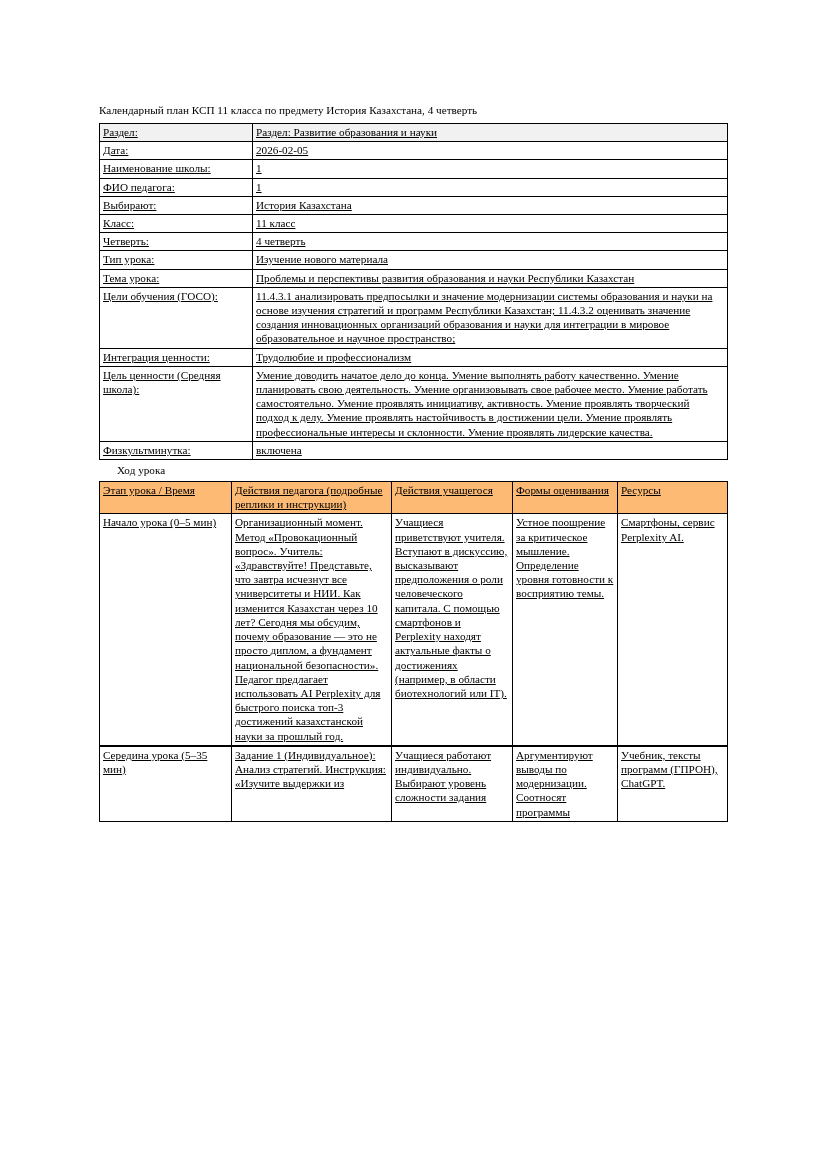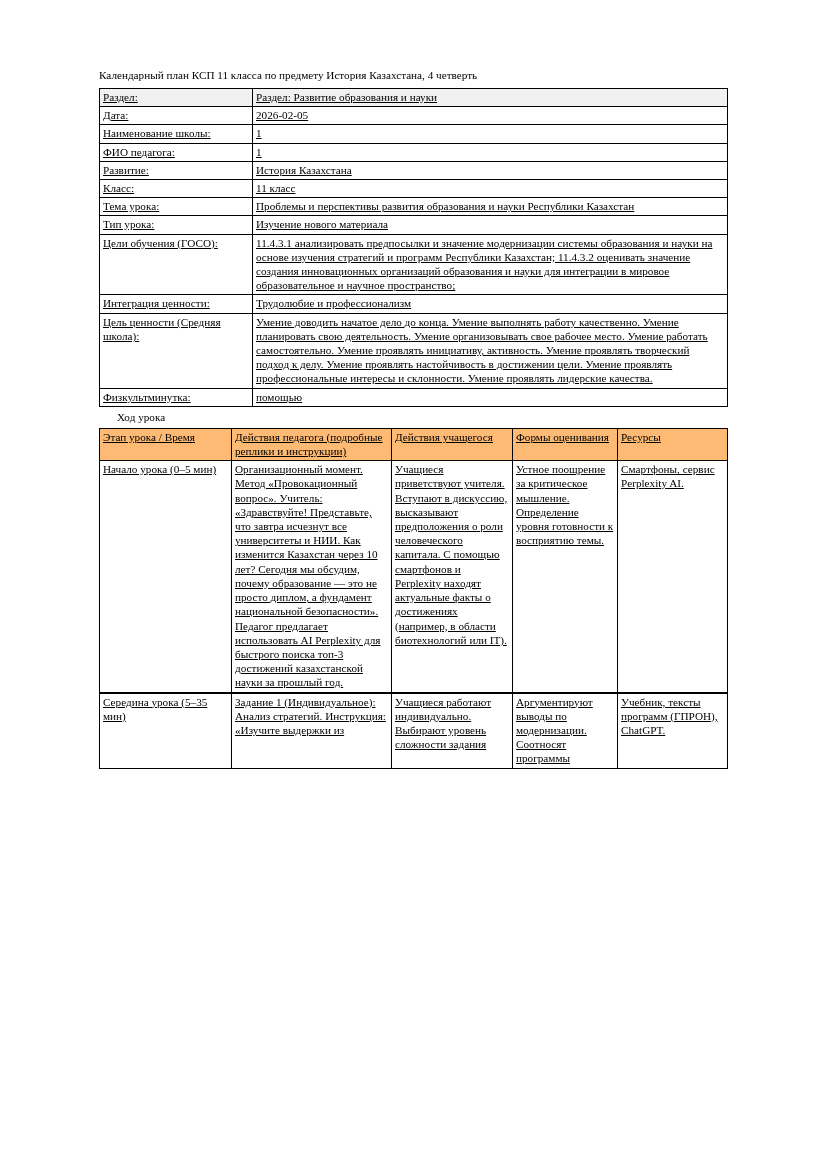--- a/index.html
+++ b/index.html
@@ -14,21 +14,21 @@
     overflow: hidden;
     font-family: "Liberation Serif", "DejaVu Serif", serif;
     color: #000000;
     -webkit-font-smoothing: antialiased;
   }
   .page {
     position: relative;
     width: 827px;
     height: 824px;
     box-sizing: border-box;
-    padding: 68px 0 0 99px;
+    padding: 103px 0 0 99px;
   }
   .doc-title {
     font-size: 11.2px;
     line-height: 14px;
     margin: 0 0 6px 0;
     white-space: nowrap;
   }
   .section-caption {
     font-size: 11.2px;
     line-height: 14px;
@@ -94,50 +94,54 @@
       </tr>
       <tr>
         <td>Наименование школы:</td>
         <td>1</td>
       </tr>
       <tr>
         <td>ФИО педагога:</td>
         <td>1</td>
       </tr>
       <tr>
-        <td>Развитие:</td>
+        <td>Выбирают:</td>
         <td>История Казахстана</td>
       </tr>
       <tr>
         <td>Класс:</td>
         <td>11 класс</td>
       </tr>
       <tr>
-        <td>Тема урока:</td>
-        <td>Проблемы и перспективы развития образования и науки Республики Казахстан</td>
+        <td>Четверть:</td>
+        <td>4 четверть</td>
       </tr>
       <tr>
         <td>Тип урока:</td>
         <td>Изучение нового материала</td>
+      </tr>
+      <tr>
+        <td>Тема урока:</td>
+        <td>Проблемы и перспективы развития образования и науки Республики Казахстан</td>
       </tr>
       <tr>
         <td>Цели обучения (ГОСО):</td>
         <td>11.4.3.1 анализировать предпосылки и значение модернизации системы образования и науки на основе изучения стратегий и программ Республики Казахстан; 11.4.3.2 оценивать значение создания инновационных организаций образования и науки для интеграции в мировое образовательное и научное пространство;</td>
       </tr>
       <tr>
         <td>Интеграция ценности:</td>
         <td>Трудолюбие и профессионализм</td>
       </tr>
       <tr>
         <td>Цель ценности (Средняя школа):</td>
         <td>Умение доводить начатое дело до конца. Умение выполнять работу качественно. Умение планировать свою деятельность. Умение организовывать свое рабочее место. Умение работать самостоятельно. Умение проявлять инициативу, активность. Умение проявлять творческий подход к делу. Умение проявлять настойчивость в достижении цели. Умение проявлять профессиональные интересы и склонности. Умение проявлять лидерские качества.</td>
       </tr>
       <tr>
         <td>Физкультминутка:</td>
-        <td>помощью</td>
+        <td>включена</td>
       </tr>
     </tbody>
   </table>
 
   <p class="section-caption">Ход урока</p>
 
   <table class="doc-table flow-table">
     <colgroup>
       <col class="f1">
         <col class="f2">

